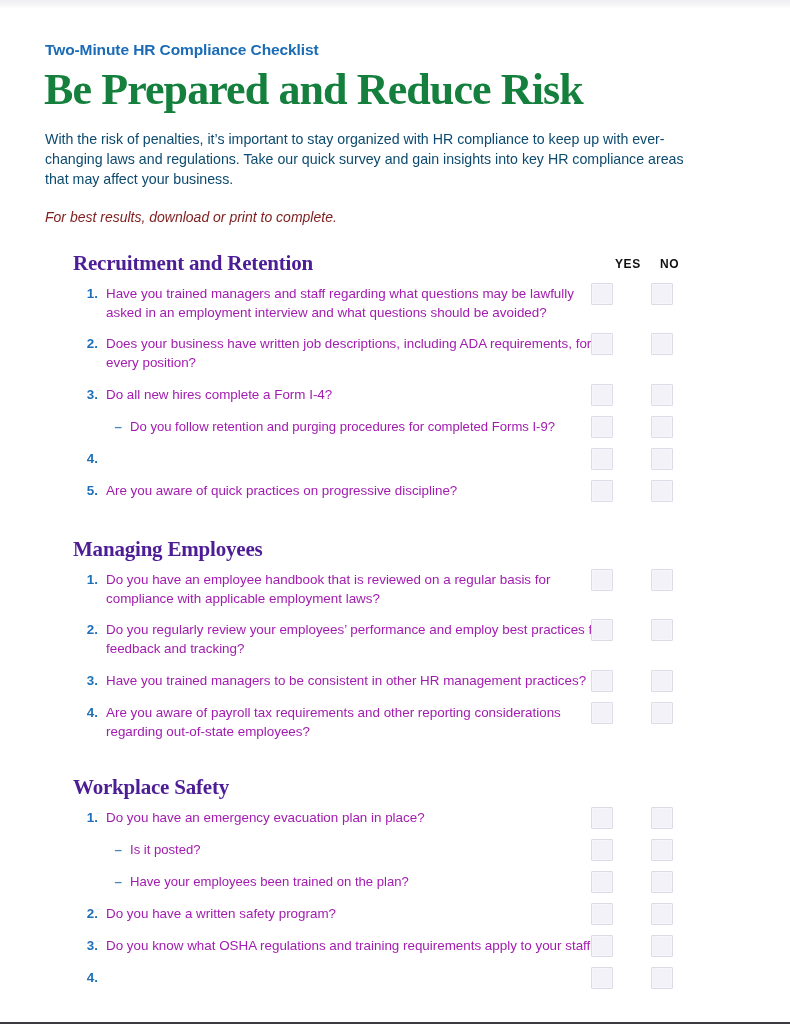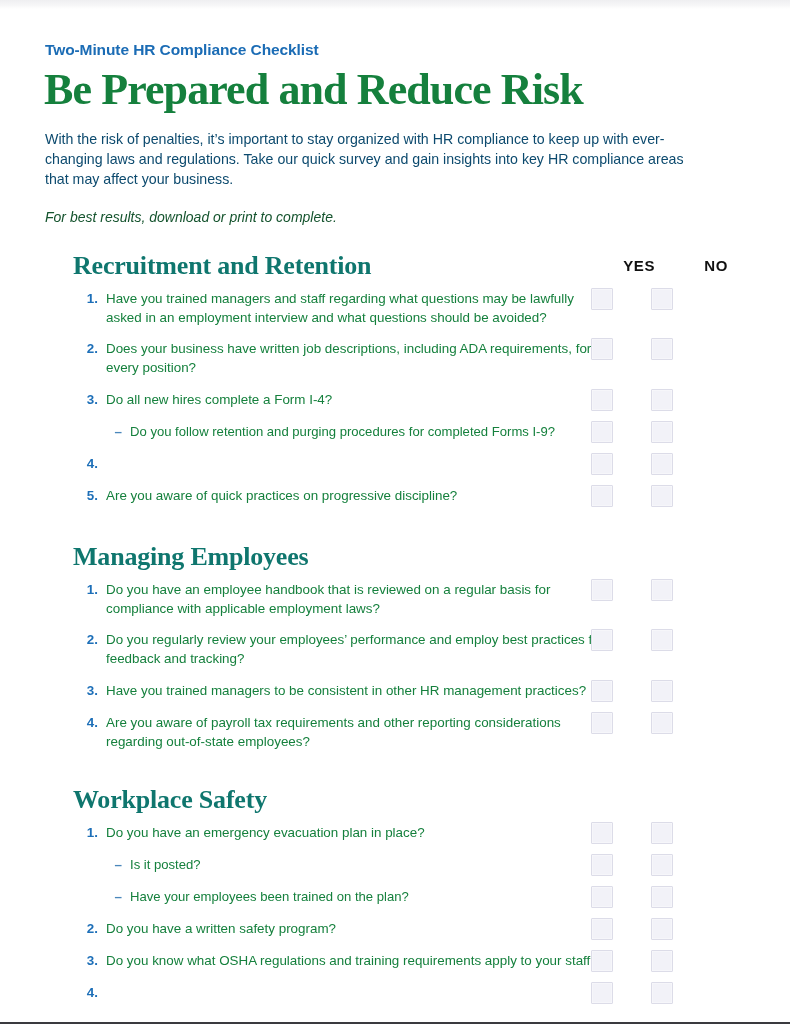--- a/index.html
+++ b/index.html
@@ -58,46 +58,46 @@
   .intro {
     font-size: 14.2px;
     line-height: 20px;
     color: #0c4a6e;
     margin: 16px 0 0 1px;
     max-width: 645px;
   }
   .note {
     font-size: 14px;
     font-style: italic;
-    color: #14532d;
+    color: #7f1d1d;
     margin: 20px 0 16px 1px;
   }
 
   
   .checklist { margin-top: 26px; position: relative; }
 
   .col-head {
     position: absolute;
     top: 6px;
-    font-size: 15px;
+    font-size: 12px;
     font-weight: bold;
     color: #111111;
     letter-spacing: 0.6px;
-    text-align: right;
+    text-align: left;
     width: 40px;
   }
   .col-head.yes { left: 571px; }
-  .col-head.no  { left: 644px; }
+  .col-head.no  { left: 616px; }
 
   .section { position: relative; }
   .section-title {
     font-family: "Liberation Serif", serif;
-    font-size: 26px;
-    font-weight: bold;
-    color: #0f766e;
+    font-size: 21px;
+    font-weight: bold;
+    color: #4c1d95;
     letter-spacing: -0.2px;
     margin: 0 0 2px 29px;
   }
   .section + .section { margin-top: 28px; }
   #section-1 { margin-bottom: 30px; }
   #section-2 { margin-bottom: 26px; }
 
   .row {
     position: relative;
     display: flex;
@@ -118,21 +118,21 @@
     line-height: 19px;
   }
   .row.sub .marker {
     margin-left: 53px;
     font-weight: bold;
     color: #4a87bb;
   }
   .q-text {
     font-size: 13.4px;
     line-height: 19.2px;
-    color: #15803d;
+    color: #a21caf;
     max-width: 500px;
     padding-right: 10px;
   }
   .row.sub .q-text { font-size: 13.1px; }
 
   .boxes {
     position: absolute;
     right: 0;
     top: 5px;
     width: 126px;

